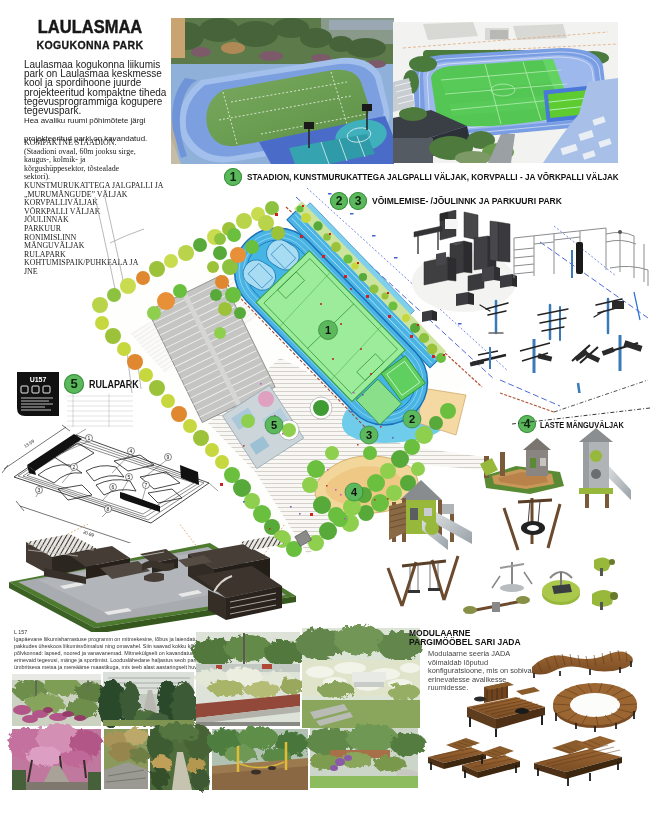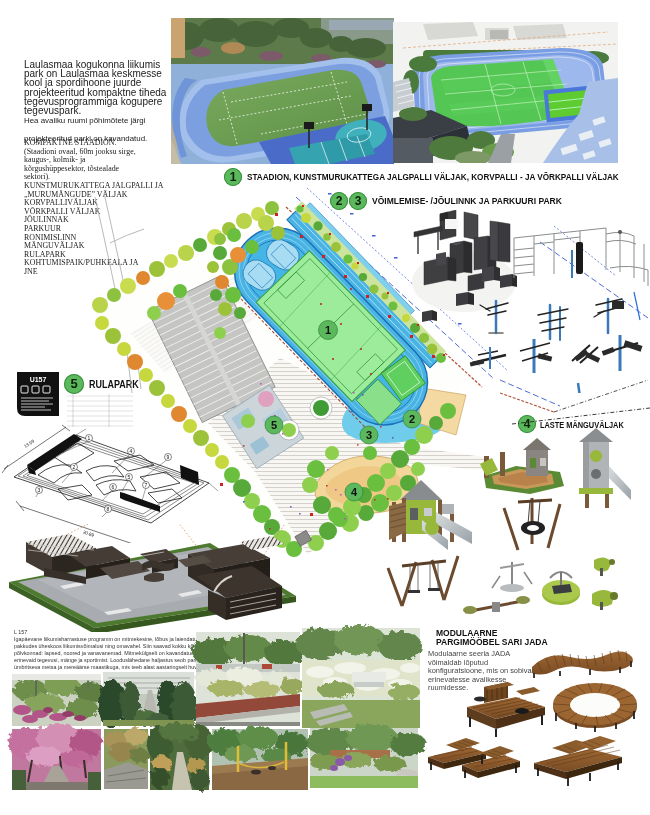--- a/index.html
+++ b/index.html
@@ -7,20 +7,24 @@
          font-family:"Liberation Sans",sans-serif;}
   .abs{position:absolute;}
   .lbl{font-weight:bold;color:#111;}
   .circ{position:absolute;border-radius:50%;background:#5bb85c;color:#0d220d;
         font-weight:bold;text-align:center;box-shadow:inset 0 0 0 1px #3a8f3e;}
 </style>
 </head>
 <body>
 <div id="board">
 
+<div class="abs" style="left:30px;top:18px;width:120px;text-align:center;">
+  <div style="font-weight:bold;font-size:16.5px;letter-spacing:0px;transform:scaleY(1.08);color:#181818;-webkit-text-stroke:0.4px #181818;">LAULASMAA</div>
+  <div style="font-weight:bold;font-size:10.5px;letter-spacing:0.4px;margin-top:2px;color:#181818;-webkit-text-stroke:0.3px #181818;">KOGUKONNA PARK</div>
+</div>
 
 <div class="abs" style="left:24px;top:60px;width:148px;font-size:10px;line-height:9.2px;color:#1a1a1a;">
 Laulasmaa kogukonna liikumis park on Laulasmaa keskmesse kool  ja spordihoone juurde projekteeritud kompaktne tiheda tegevusprogrammiga kogupere tegevuspark.
 </div>
 
 <div class="abs" style="left:24px;top:112px;width:148px;font-size:7.9px;line-height:18px;color:#1a1a1a;">
 Hea avaliku ruumi põhimõtete järgi projekteeritud parki on kavandatud.
 </div>
 
 <div class="abs" style="left:24px;top:139px;width:152px;font-size:7.9px;line-height:8.6px;color:#1a1a1a;font-family:Liberation Serif, serif;">
@@ -1113,21 +1117,21 @@
           <ellipse cx="348" cy="138" rx="4" ry="3"></ellipse>
           <ellipse cx="334" cy="148" rx="4" ry="3"></ellipse>
         </g>
   <g fill="#c8c8c0">
           <path d="M398 150 Q410 148 418 152 L418 158 Q406 154 396 156 Z"></path>
         </g>
   <rect x="310" y="156" width="108" height="12" fill="#8cbc5e"></rect>
 </g>
 </svg>
 
-<div class="abs lbl" style="left:436px;top:629px;font-size:8.5px;line-height:9px;">MODULAARNE<br>PARGIMÖÖBEL SARI JADA</div>
+<div class="abs lbl" style="left:409px;top:629px;font-size:8.5px;line-height:9px;">MODULAARNE<br>PARGIMÖÖBEL SARI JADA</div>
 <div class="abs" style="left:428px;top:650px;width:110px;font-size:7.4px;line-height:8.6px;color:#444;">
 Modulaarne seeria JADA võimaldab lõputud konfiguratsioone, mis on sobivad erinevatesse avalikesse ruumidesse.
 </div>
 
 <svg class="abs" style="left:420px;top:645px;" width="230" height="155" viewBox="0 0 230 155">
 <defs>
 <linearGradient id="wood" x1="0" y1="0" x2="0" y2="1">
  <stop offset="0" stop-color="#9c6632"></stop>
           <stop offset="1" stop-color="#7a4c24"></stop>
 </linearGradient>

